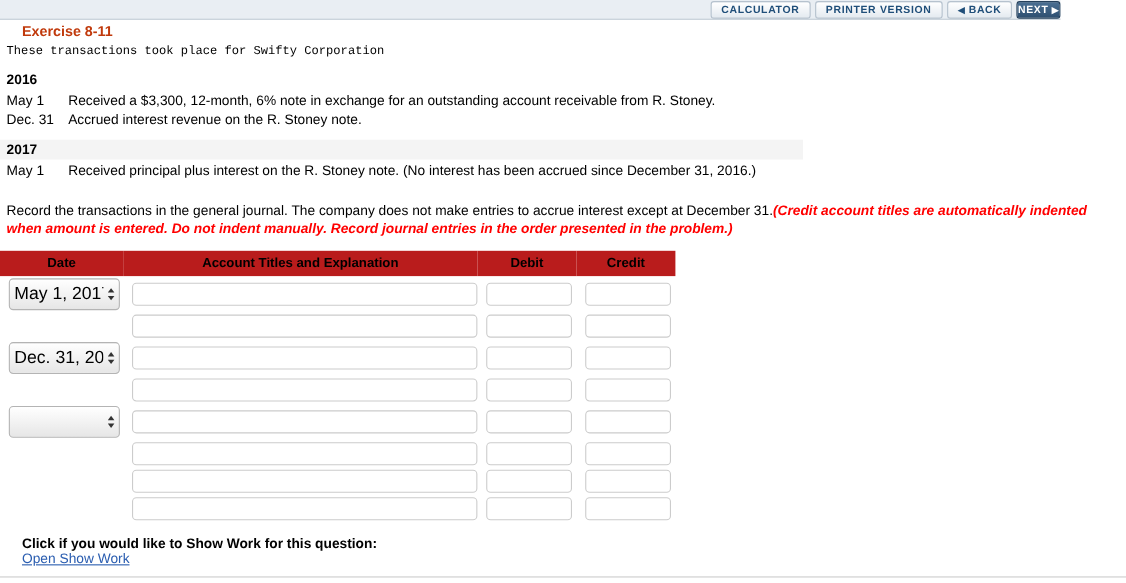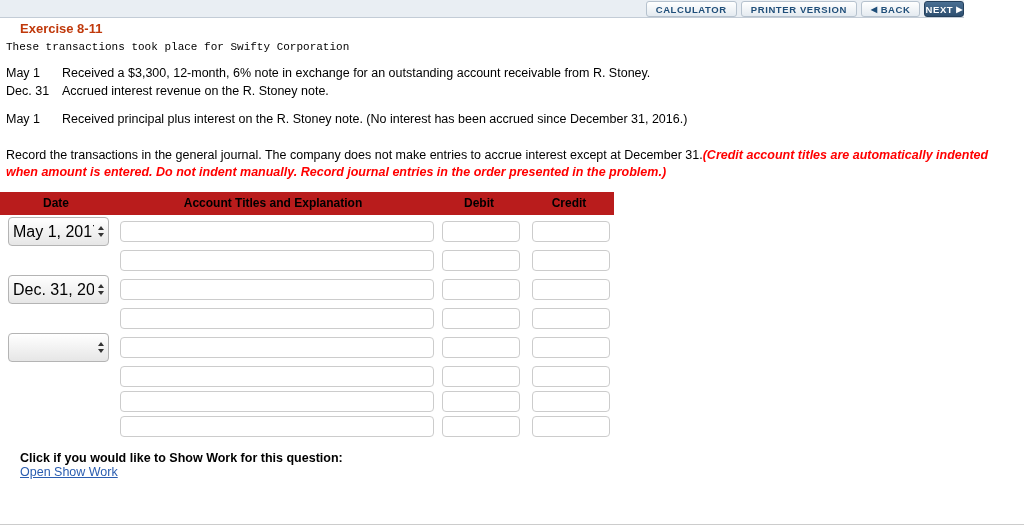--- a/index.html
+++ b/index.html
@@ -248,31 +248,33 @@
 
 <div class="content">
 
   <div class="exercise-title">Exercise 8-11</div>
 
   <div class="intro">These transactions took place for Swifty Corporation</div>
 
   <div>
 
     <div class="year-block">
+      <div class="year-label">2016</div>
       <div class="txn-row">
         <div class="txn-date">May 1</div>
         <div class="txn-desc">Received a $3,300, 12-month, 6% note in exchange for an outstanding account receivable from R. Stoney.</div>
       </div>
       <div class="txn-row">
         <div class="txn-date">Dec. 31</div>
         <div class="txn-desc">Accrued interest revenue on the R. Stoney note.</div>
       </div>
     </div>
 
     <div class="year-block">
+      <div class="year-label shaded">2017</div>
       <div class="txn-row">
         <div class="txn-date">May 1</div>
         <div class="txn-desc">Received principal plus interest on the R. Stoney note. (No interest has been accrued since December 31, 2016.)</div>
       </div>
     </div>
   </div>
 
   <div class="instructions">
     <span>Record the transactions in the general journal. The company does not make entries to accrue interest except at December 31.</span><span class="instr-red">(Credit account titles are automatically indented when amount is entered. Do not indent manually. Record journal entries in the order presented in the problem.)</span>
   </div>

